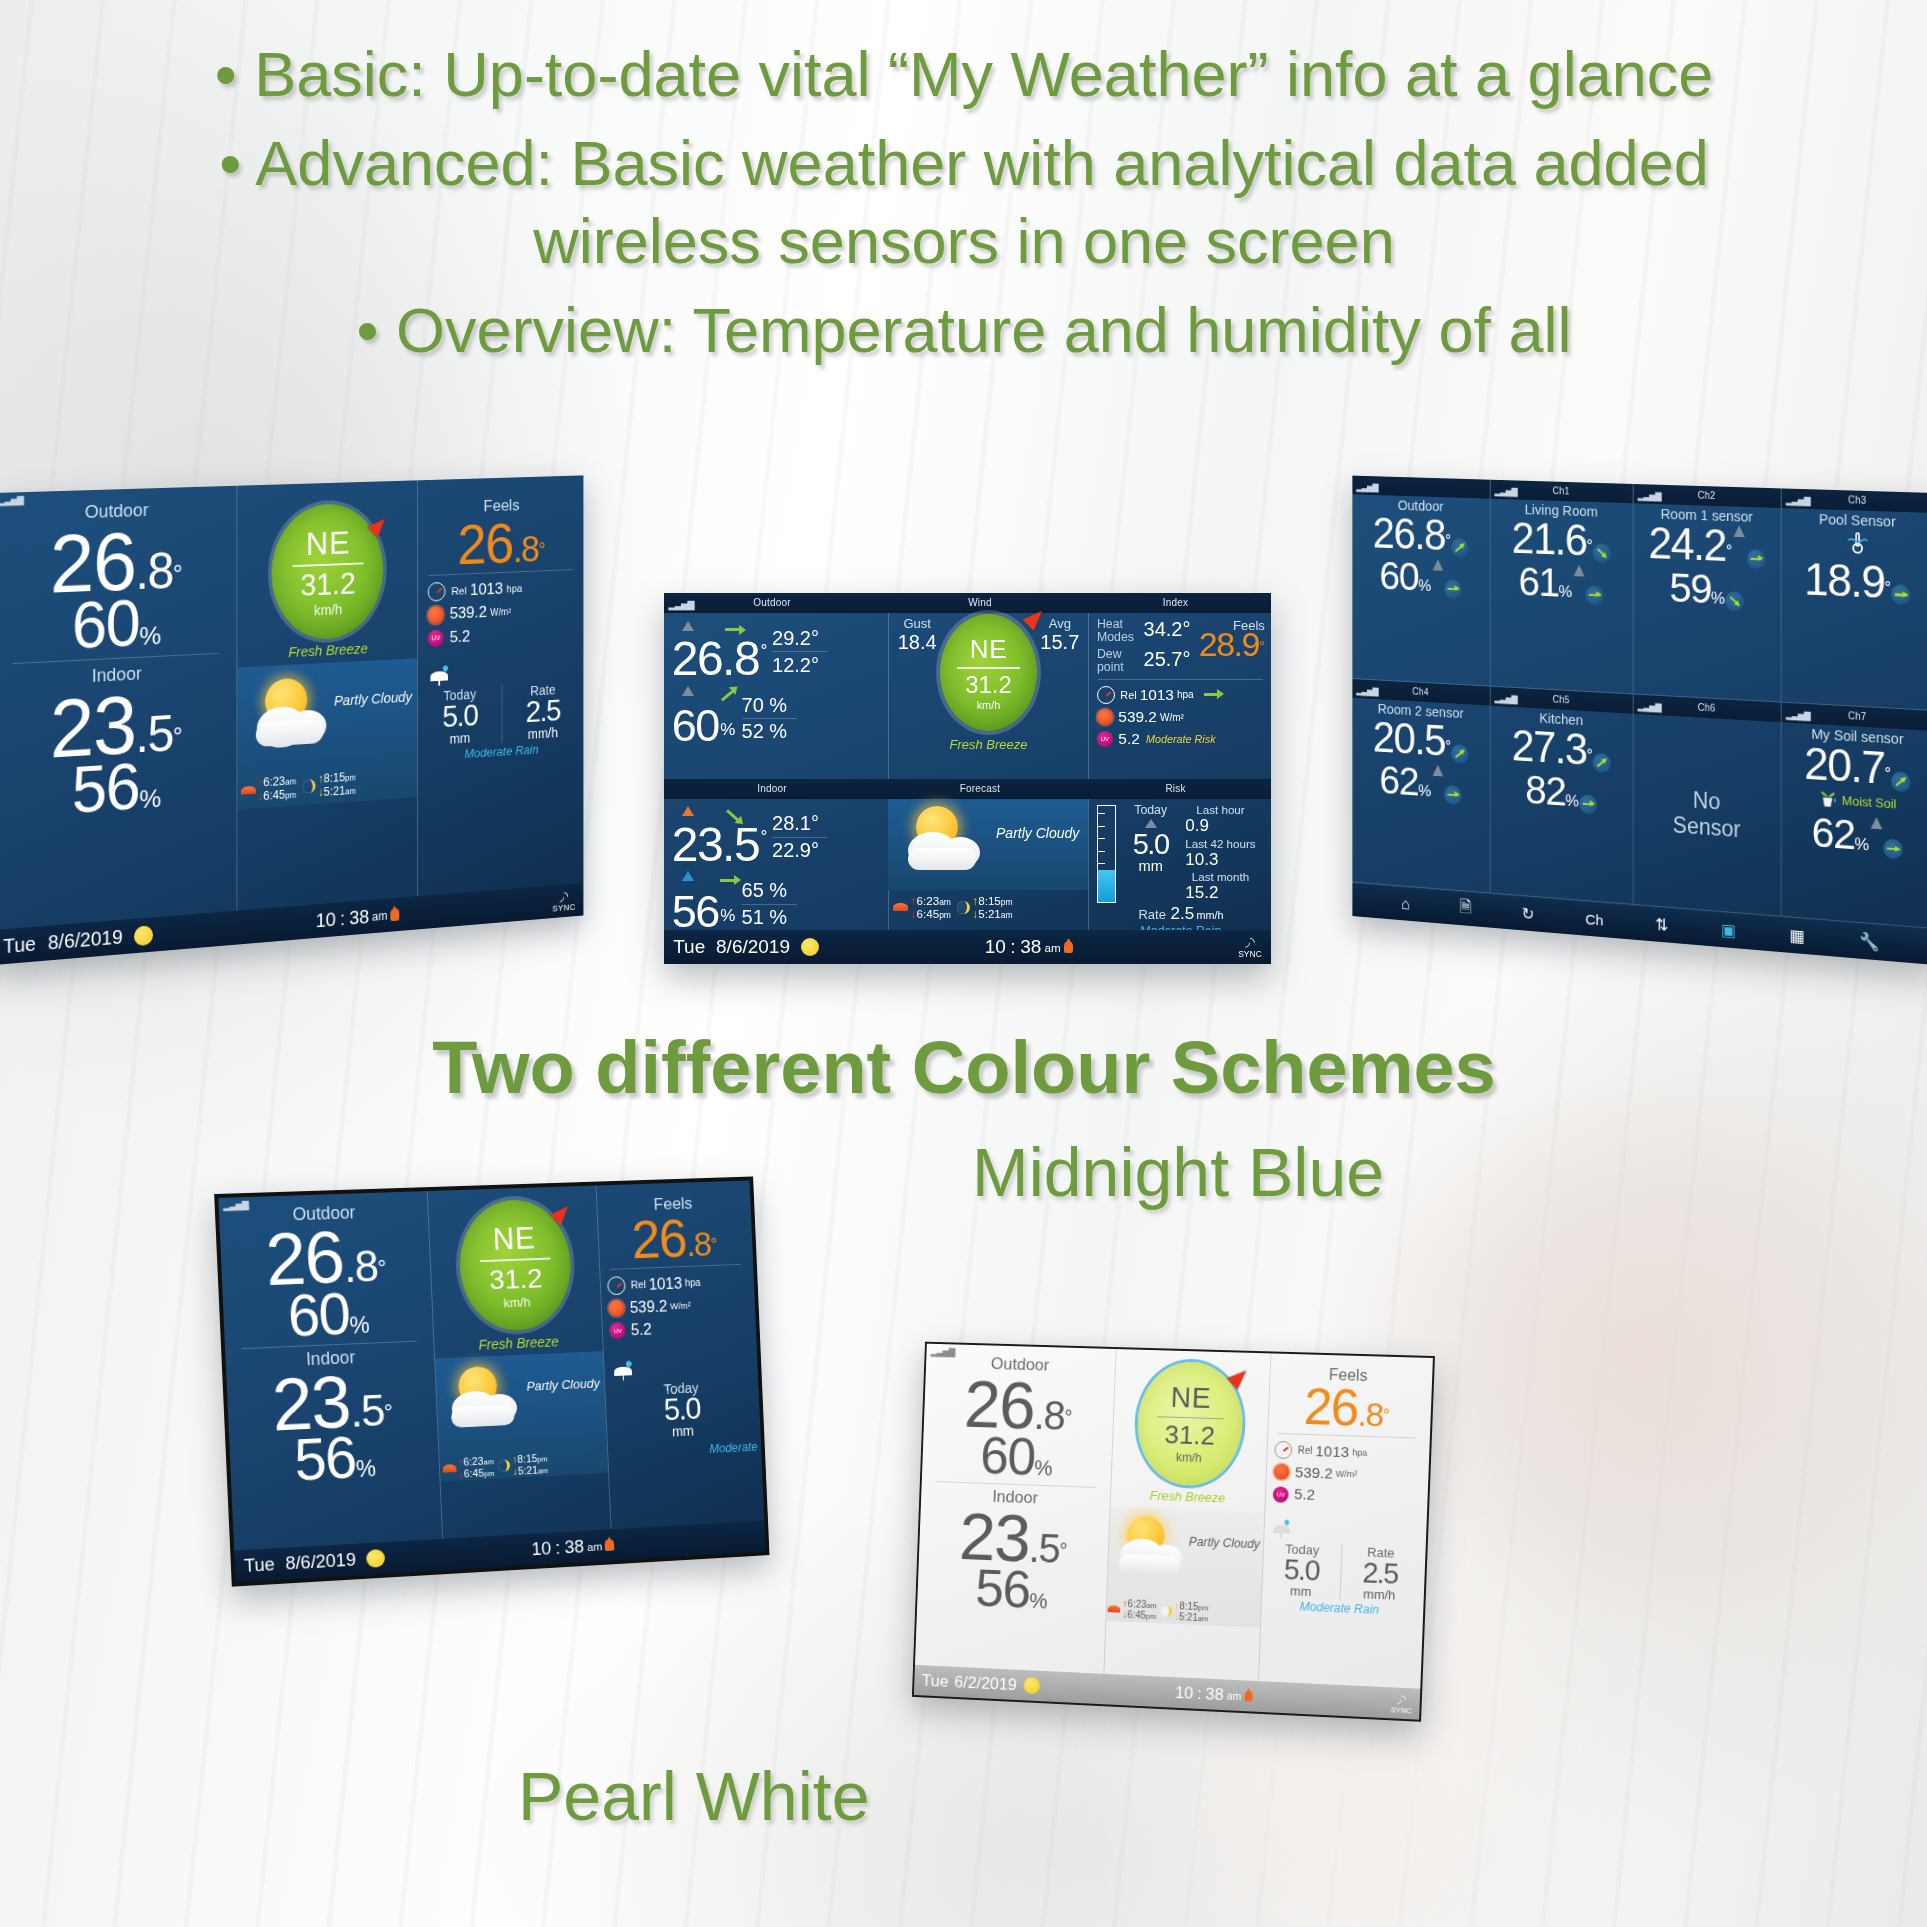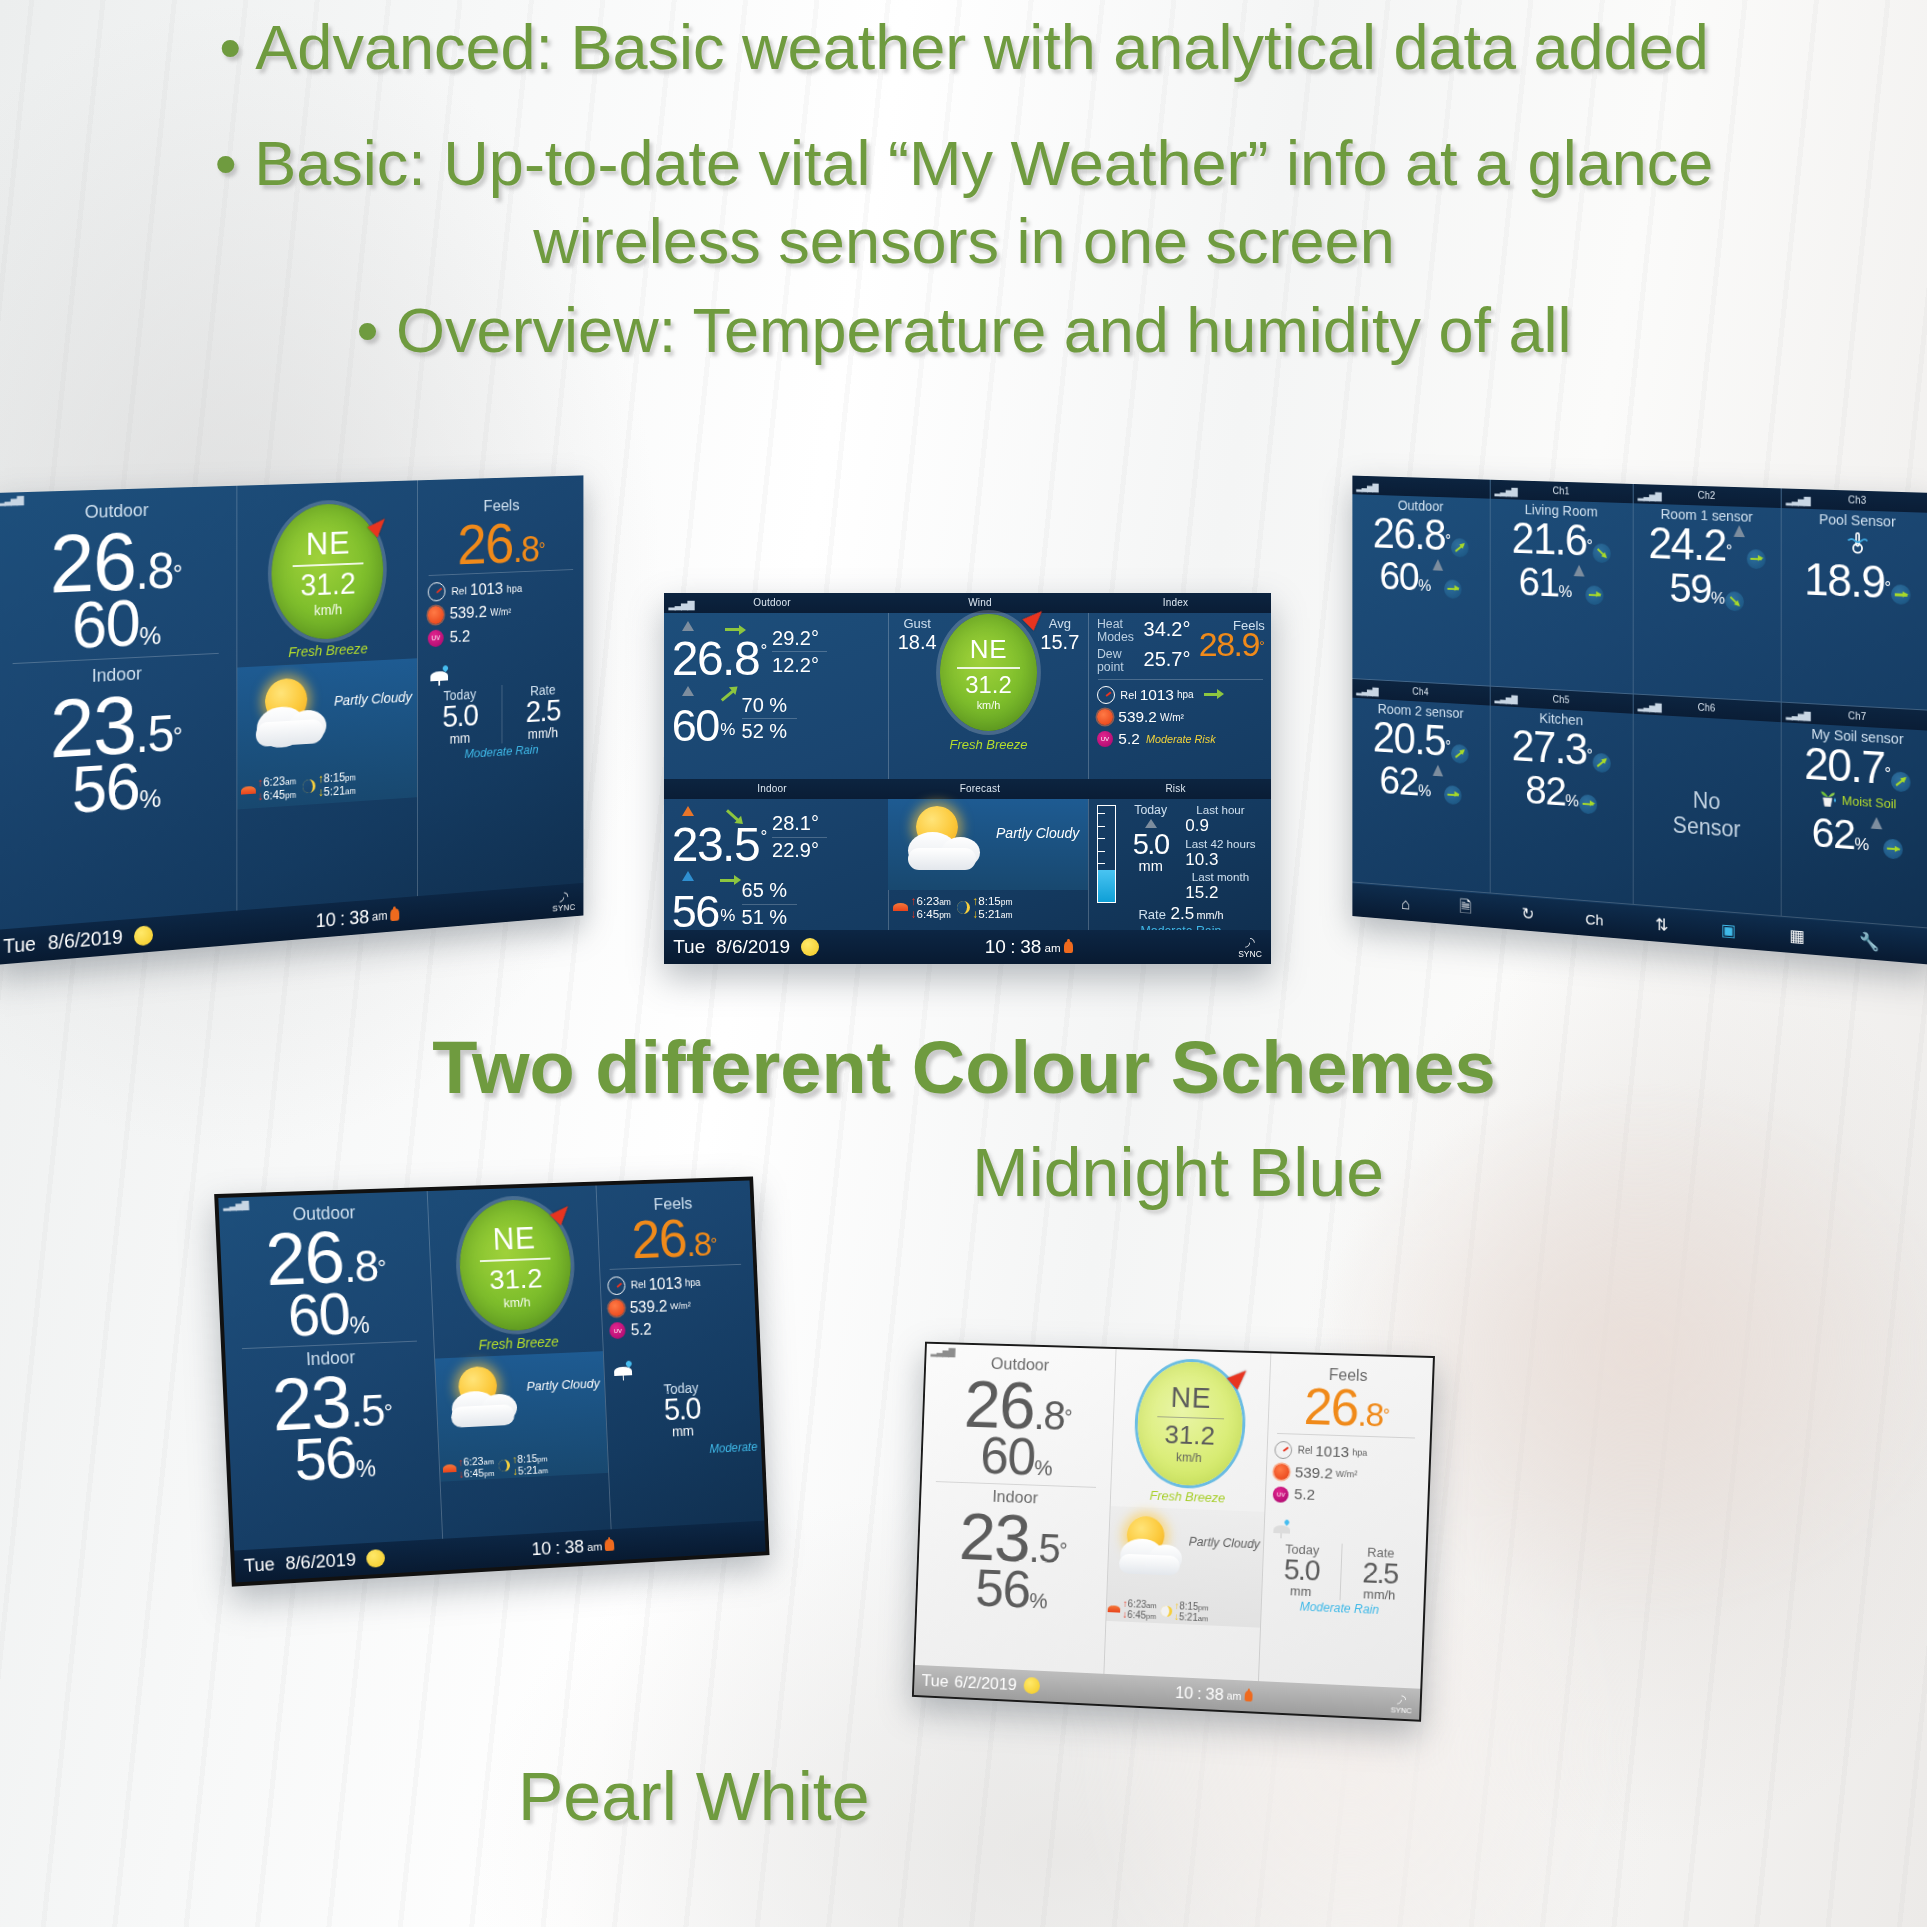--- a/index.html
+++ b/index.html
@@ -145,22 +145,22 @@
     display:flex;align-items:center;justify-content:space-evenly;color:#fff;font-size:17px;}
   .navico{display:flex;align-items:center;justify-content:center;}
 </style>
 </head>
 <body>
 
 <div id="bg"></div>
 <div id="bgblob"></div>
 
 <div class="headwrap">
+  <div class="bullet b1">• Basic: Up-to-date vital “My Weather” info at a glance</div>
   <div class="bullet b2">• Advanced: Basic weather with analytical data added</div>
-  <div class="bullet b1">• Basic: Up-to-date vital “My Weather” info at a glance</div>
   <div class="bullet b3b">wireless sensors in one screen</div>
   <div class="bullet b3">• Overview: Temperature and humidity of all</div>
 </div>
 
 <div class="panel" id="p-basic" style="left:-6.2px;top:493px;width:644px;height:472px;
             transform:perspective(1695px) rotateY(11deg) skewY(-3.2deg);transform-origin:left center;">
   <span class="sig">▂▃▅▇</span>
   <div class="row">
 
     <div class="tile" style="width:254px;padding-top:10.8px;">

